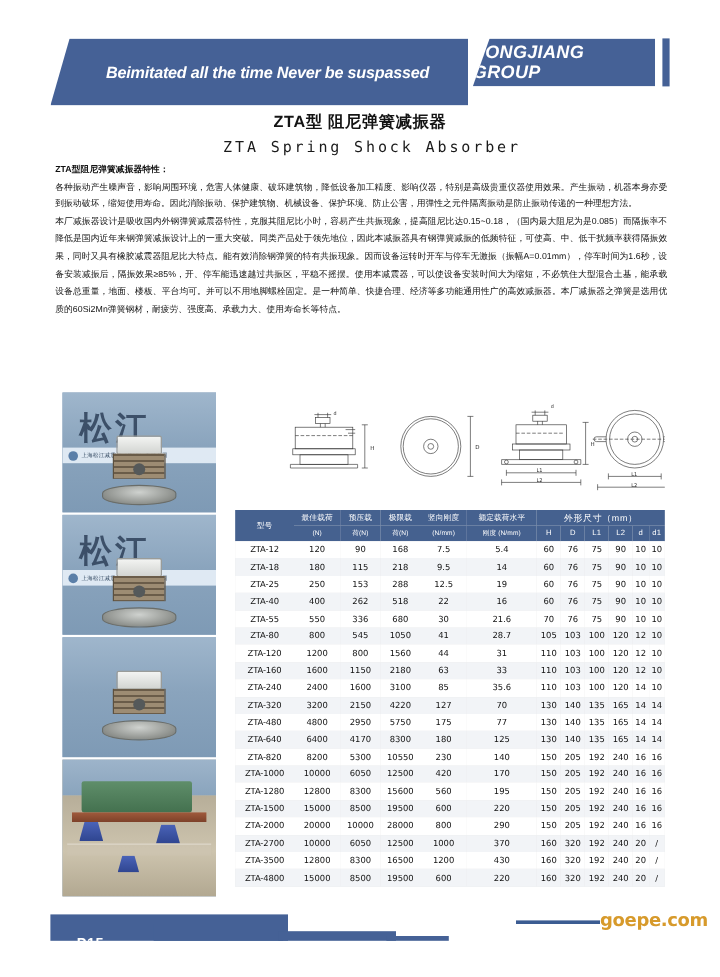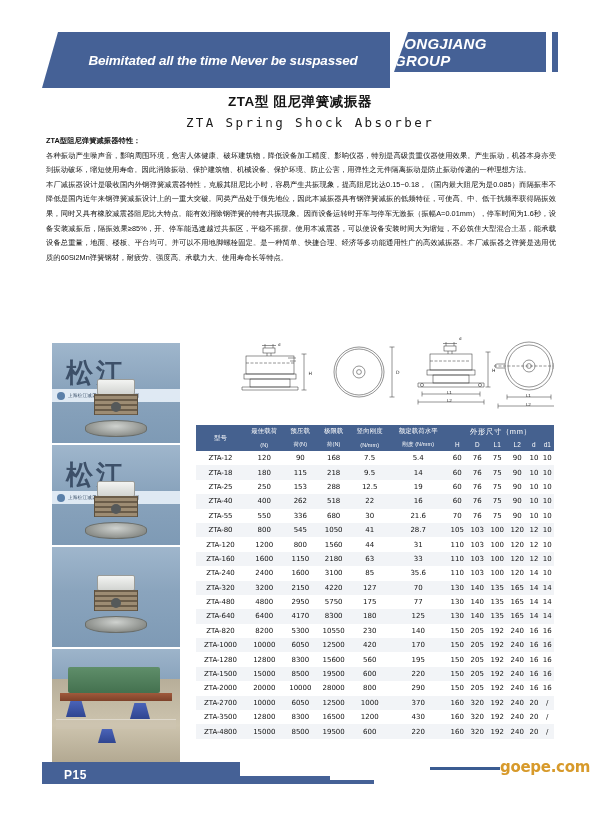--- a/index.html
+++ b/index.html
@@ -99,21 +99,20 @@
   .photo-col {
     position: absolute;
     left: 52px; top: 327px;
     width: 128px; height: 420px;
   }
   .photo {
     position: absolute; left: 0;
     width: 128px;
     overflow: hidden;
     background: #8ba4bd;
-    margin-top: 16px;
   }
   .photo-1 { top: 0;   height: 100px; }
   .photo-2 { top: 102px; height: 100px; }
   .photo-3 { top: 204px; height: 100px; }
   .photo-4 { top: 306px; height: 114px; }
 
   .ph-bg-blue {
     position: absolute; inset: 0;
     background: linear-gradient(180deg,#9fb6cc 0%,#8aa4bd 45%,#7e9ab5 100%);
   }
@@ -277,21 +276,21 @@
     width: 600px; height: 32px;
   }
   .ft-bar-main {
     position: absolute;
     left: 42px; top: 6px;
     width: 198px; height: 22px;
     background: #456196;
   }
   .ft-page {
     position: absolute;
-    left: 64px; top: 12px;
+    left: 64px; top: 23px;
     color: #fff;
     font-size: 12px;
     font-weight: bold;
     letter-spacing: .5px;
   }
   .ft-bar-2 {
     position: absolute;
     left: 128px; top: 14px;
     width: 108px; height: 14px;
     background: #456196;

